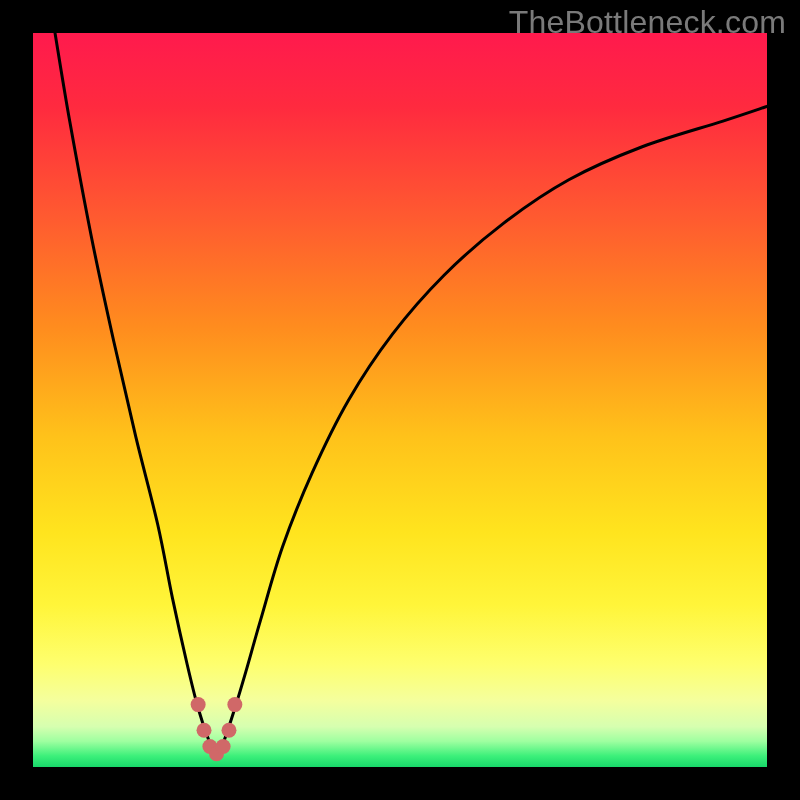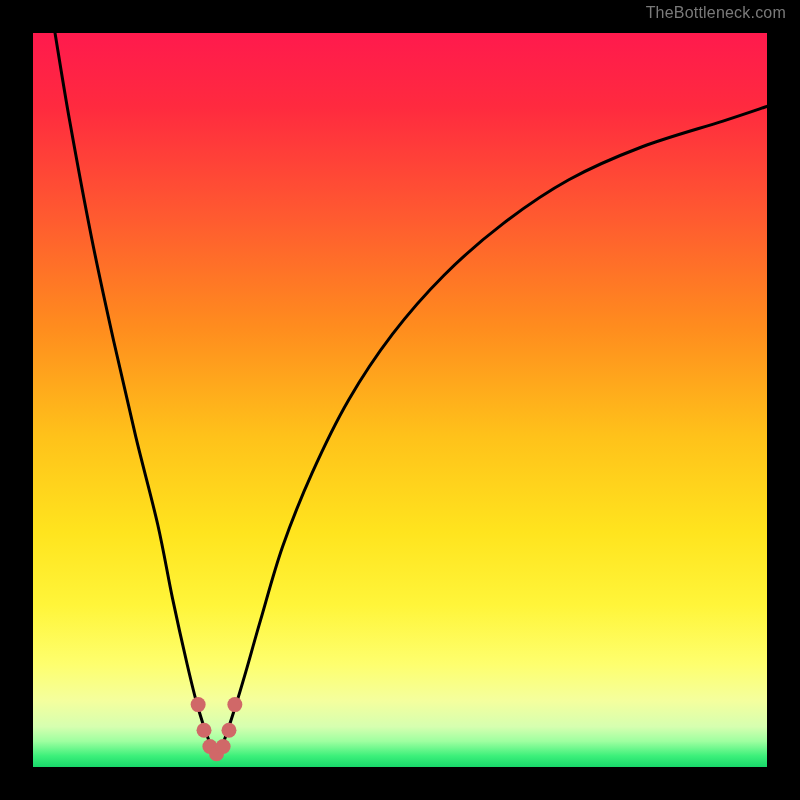--- a/index.html
+++ b/index.html
@@ -17,21 +17,21 @@
     top: 0;
     width: 800px;
     height: 800px;
     background: #000;
   }
   .watermark {
     position: absolute;
     top: 4px;
     right: 14px;
     color: #7a7a7a;
-    font-size: 16px;
+    font-size: 32px;
     font-weight: 400;
     letter-spacing: 0.2px;
     z-index: 50;
   }
   .plot {
     position: absolute;
     left: 33px;
     top: 33px;
     width: 734px;
     height: 734px;

